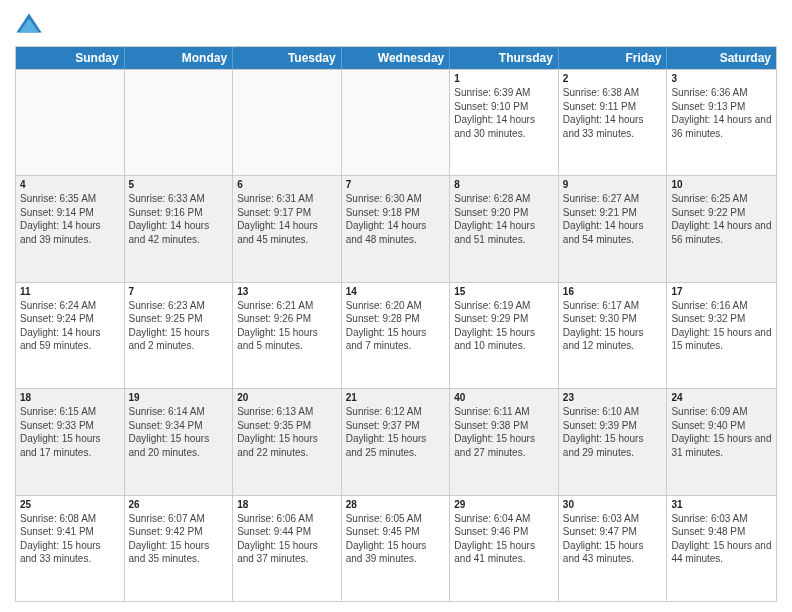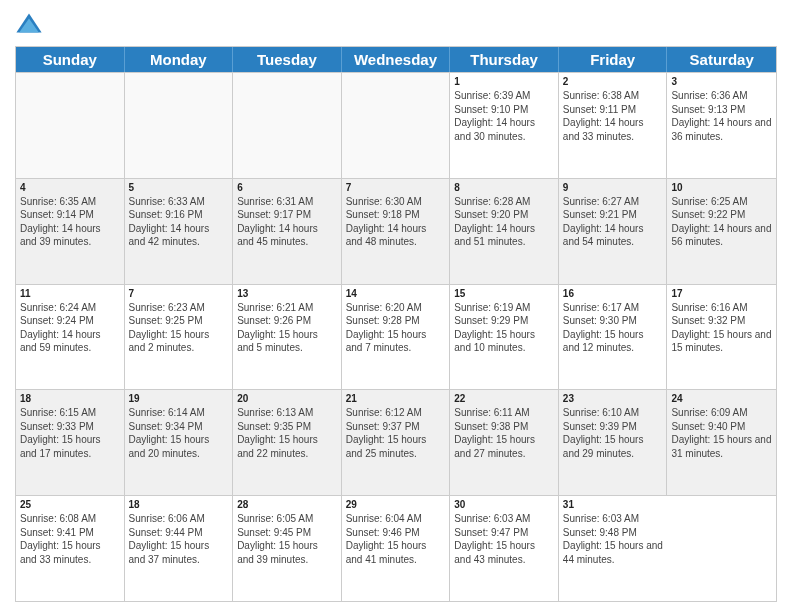--- a/index.html
+++ b/index.html
@@ -66,24 +66,24 @@
       flex-direction: column;
       border: 1px solid #ccc;
     }
     .cal-header {
       display: grid;
       grid-template-columns: repeat(7, 1fr);
       background: #2a7fc1;
     }
     .cal-header-cell {
       color: #fff;
-      font-size: 15px;
+      font-size: 12px;
       font-weight: bold;
       padding: 4px 5px;
-      text-align: center;
+      text-align: right;
       border-right: 1px solid #5a9fd4;
     }
     .cal-header-cell:last-child { border-right: none; }
     .cal-body {
       flex: 1;
       display: flex;
       flex-direction: column;
     }
     .cal-row {
       display: grid;
@@ -237,36 +237,40 @@
           </div>
           <div class="cal-cell shaded">
             <div class="day-num">20</div>
             <div class="day-info">Sunrise: 6:13 AM<br>Sunset: 9:35 PM<br>Daylight: 15 hours and 22 minutes.</div>
           </div>
           <div class="cal-cell shaded">
             <div class="day-num">21</div>
             <div class="day-info">Sunrise: 6:12 AM<br>Sunset: 9:37 PM<br>Daylight: 15 hours and 25 minutes.</div>
           </div>
           <div class="cal-cell shaded">
-            <div class="day-num">22</div>
+            <div class="day-num">40</div>
             <div class="day-info">Sunrise: 6:11 AM<br>Sunset: 9:38 PM<br>Daylight: 15 hours and 27 minutes.</div>
           </div>
           <div class="cal-cell shaded">
             <div class="day-num">23</div>
             <div class="day-info">Sunrise: 6:10 AM<br>Sunset: 9:39 PM<br>Daylight: 15 hours and 29 minutes.</div>
           </div>
           <div class="cal-cell shaded">
             <div class="day-num">24</div>
             <div class="day-info">Sunrise: 6:09 AM<br>Sunset: 9:40 PM<br>Daylight: 15 hours and 31 minutes.</div>
           </div>
         </div>
         <div class="cal-row">
           <div class="cal-cell">
             <div class="day-num">25</div>
             <div class="day-info">Sunrise: 6:08 AM<br>Sunset: 9:41 PM<br>Daylight: 15 hours and 33 minutes.</div>
+          </div>
+          <div class="cal-cell">
+            <div class="day-num">26</div>
+            <div class="day-info">Sunrise: 6:07 AM<br>Sunset: 9:42 PM<br>Daylight: 15 hours and 35 minutes.</div>
           </div>
           <div class="cal-cell">
             <div class="day-num">18</div>
             <div class="day-info">Sunrise: 6:06 AM<br>Sunset: 9:44 PM<br>Daylight: 15 hours and 37 minutes.</div>
           </div>
           <div class="cal-cell">
             <div class="day-num">28</div>
             <div class="day-info">Sunrise: 6:05 AM<br>Sunset: 9:45 PM<br>Daylight: 15 hours and 39 minutes.</div>
           </div>
           <div class="cal-cell">

